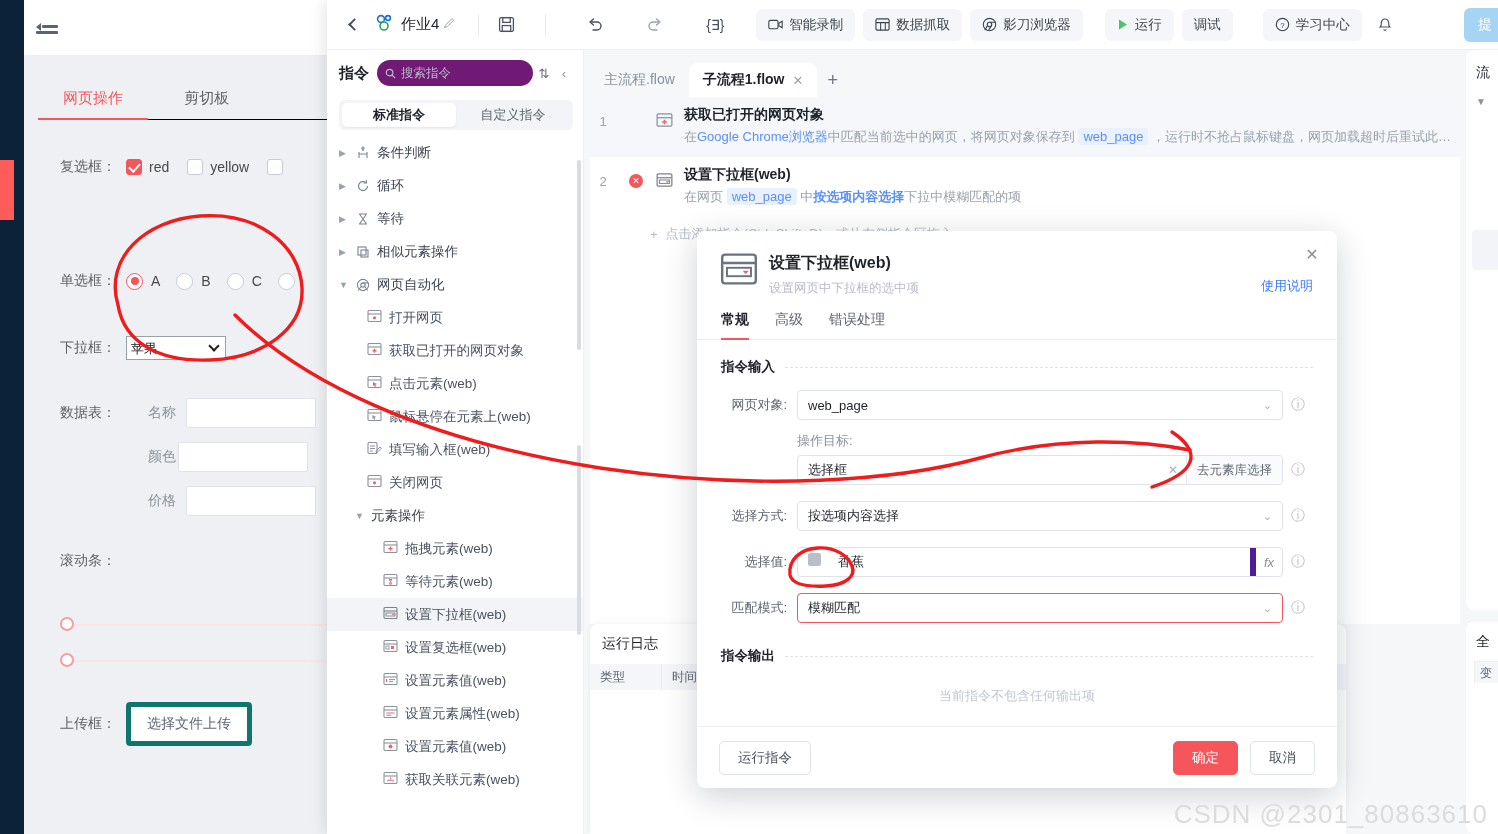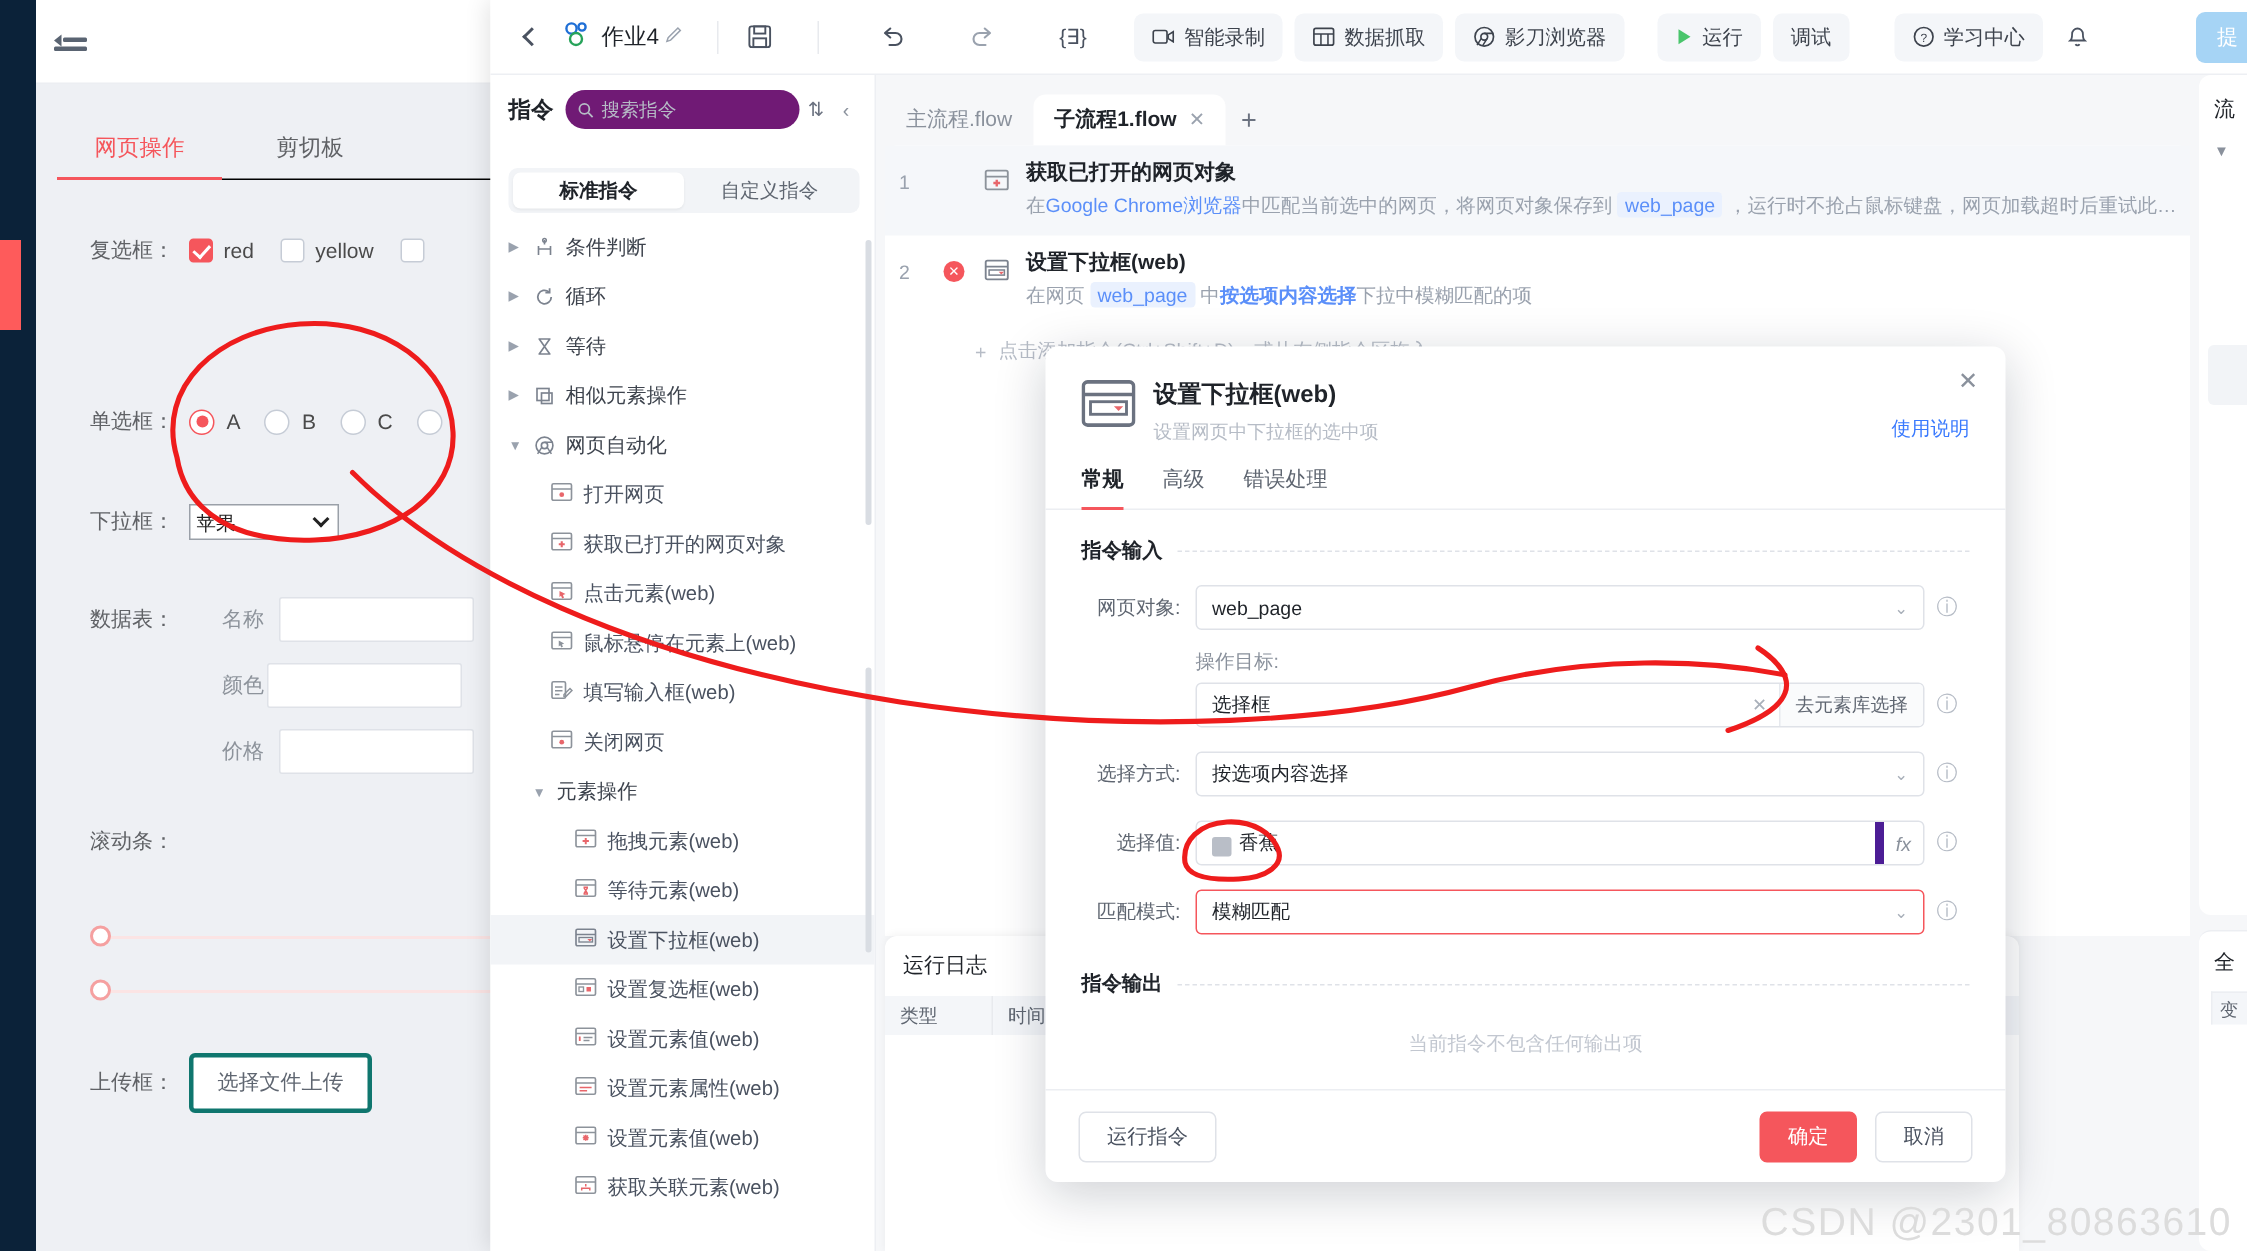--- a/index.html
+++ b/index.html
@@ -39,21 +39,21 @@
   .cblabel{ font-size:14px;color:#4a4a4a; margin:0 18px 0 7px;}
   .radio { width:17px;height:17px;border:1px solid #c6ccd6;border-radius:50%;display:inline-block;vertical-align:middle;background:#fff;}
   .radio.on{ border-color:#f5565c; position:relative;}
   .radio.on:after{content:"";position:absolute;left:3.5px;top:3.5px;width:8px;height:8px;border-radius:50%;background:#f5565c;}
   .rdlabel{font-size:14px;color:#4a4a4a;margin:0 16px 0 8px;}
   .wp-select{ width:100px;height:24px;border:1px solid #9aa0a8;background:#fff;font-size:13px;padding:0 4px;color:#222;
     appearance:none; -webkit-appearance:none; position:relative;}
   .selwrap{ position:relative; display:inline-block;}
   .selwrap .chev{ position:absolute;right:8px;top:6px;width:8px;height:8px;border-right:2px solid #222;border-bottom:2px solid #222;transform:rotate(45deg);pointer-events:none;}
   .wp-input{ width:120px;height:30px;border:1px solid #dfe2e8;background:#fff;border-radius:2px;}
-  .wp-btn{ border:3px solid #0f766e;background:#fff;border-radius:4px;padding:8px 16px;font-size:14px;color:#5f6671;}
+  .wp-btn{ border:5px solid #0f766e;background:#fff;border-radius:4px;padding:8px 16px;font-size:14px;color:#5f6671;}
   .slider-track{position:absolute;height:2px;background:#fbe4e4;}
   .slider-knob{position:absolute;width:14px;height:14px;border-radius:50%;border:2px solid #f5a0a0;background:#fff;}
 
   
   #app { position:absolute; left:327px; top:0; width:1171px; height:834px; background:#fff;
          box-shadow:-3px 0 14px rgba(0,0,0,.10); }
   .app-top { height:50px; border-bottom:1px solid #edeff3; display:flex; align-items:center; padding:0 10px; background:#fff;}
   .tb-ico { width:34px;height:34px;display:flex;align-items:center;justify-content:center;border-radius:6px;color:#5a6472;}
   .back-chev{width:9px;height:9px;border-left:2px solid #4a5260;border-bottom:2px solid #4a5260;transform:rotate(45deg);}
   .proj-name{ font-size:15px;color:#1f2329;margin:0 4px 0 6px;}
@@ -63,21 +63,21 @@
   .submit-btn{ position:absolute; right:-8px; top:8px; background:#a6d4f5; color:#fff; border-radius:6px; height:34px; padding:0 14px; display:flex;align-items:center;font-size:14px;}
   .bell { width:30px;height:30px;display:flex;align-items:center;justify-content:center;}
 
   
   .cmd-panel{ position:absolute; left:0; top:50px; width:257px; height:784px; background:#fff; border-right:1px solid #edeff3;}
   .cmd-head{ display:flex;align-items:center; padding:10px 10px 6px 12px; }
   .cmd-title{ font-weight:bold; font-size:15px; color:#1f2329; margin-right:8px;}
   .cmd-search{ flex:1; height:26px;background:#701a75;border-radius:13px;display:flex;align-items:center;padding:0 8px;color:#b6bcc6;font-size:12.5px;gap:5px;}
   .cmd-sort{ width:22px;text-align:center;color:#6b7280;font-size:13px;}
   .cmd-collapse{ width:18px;text-align:center;color:#8a919c;font-size:13px;}
-  .seg{ margin:20px 10px 6px 12px; height:30px;background:#f2f4f7;border-radius:6px;display:flex;padding:3px;}
+  .seg{ margin:8px 10px 6px 12px; height:30px;background:#f2f4f7;border-radius:6px;display:flex;padding:3px;}
   .seg div{ flex:1;display:flex;align-items:center;justify-content:center;font-size:13px;color:#5f6671;border-radius:5px;}
   .seg div.on{ background:#fff;color:#1f2329;font-weight:bold;box-shadow:0 1px 2px rgba(0,0,0,.06);}
   .tree{ margin-top:4px; font-size:13.5px; color:#3d434d;}
   .tnode{ display:flex;align-items:center;height:33px;padding-left:12px;gap:6px;}
   .tnode .caret{ width:10px;color:#9aa2ae;font-size:9px;}
   .tnode .tico{ width:16px;height:16px;display:inline-flex;align-items:center;justify-content:center;}
   .tleaf{ display:flex;align-items:center;height:33px;padding-left:40px;gap:7px;color:#4a5260;}
   .tleaf.sel{ background:#f2f4f7;}
   .tleaf2{ padding-left:56px; }
   .tgroup2{ padding-left:28px;}
@@ -134,21 +134,21 @@
   .fctrl{ flex:1; height:30px; border:1px solid #dfe2e8; border-radius:4px; display:flex;align-items:center;padding:0 10px;font-size:13px;color:#1f2329;background:#fff;}
   .fctrl.err{ border-color:#f5565c;}
   .fctrl .chev{ margin-left:auto; color:#a9b0ba; font-size:11px;}
   .finfo{ width:30px; text-align:center;color:#b6bcc6;font-size:14px;}
   .targ-label{ padding:0 24px; margin-top:12px; font-size:13px;color:#8a919c; margin-left:76px;}
   .tgt{ display:flex;align-items:center; flex:1; height:30px;border:1px solid #dfe2e8;border-radius:4px;overflow:hidden;background:#fff;}
   .tgt .val{ flex:1; padding:0 10px; font-size:13px;color:#1f2329;}
   .tgt .clr{ width:26px;text-align:center;color:#a9b0ba;font-size:12px;}
   .tgt .pick{ border-left:1px solid #e6e9ee; padding:0 10px; height:100%; display:flex;align-items:center;font-size:12.5px;color:#5f6671;background:#fafbfc;}
   .fxbtn{ border-left:6px solid #4c1d95;height:100%;display:flex;align-items:center;padding:0 8px;color:#8a919c;font-style:italic;font-size:13px;}
-  .varchip{ display:inline-flex;align-items:flex-end;gap:5px;}
+  .varchip{ display:inline-flex;align-items:flex-start;gap:17px;}
   .varico{ width:13px;height:13px;border-radius:2px;background:#b9bec7;display:inline-block;}
   .outnote{ text-align:center;color:#c2c7d0;font-size:13px;padding:22px 0 0 0;}
   .m-foot{ position:absolute; left:0;right:0;bottom:0;height:62px;border-top:1px solid #eceef2;display:flex;align-items:center;padding:0 22px;}
   .btn{ height:34px; padding:0 18px; border-radius:5px; display:flex;align-items:center;justify-content:center;font-size:13.5px;border:1px solid #dfe2e8;background:#fff;color:#4a5260;}
   .btn.primary{ background:#f5565c;border-color:#f5565c;color:#fff;}
   .foot-right{ margin-left:auto; display:flex; gap:12px;}
 
   
   #ink{ position:absolute; inset:0; pointer-events:none; }
   .wm{ position:absolute; right:10px; bottom:4px; font-size:26px; color:#dcdcdc; font-family:"Liberation Sans",sans-serif; letter-spacing:1px;}

